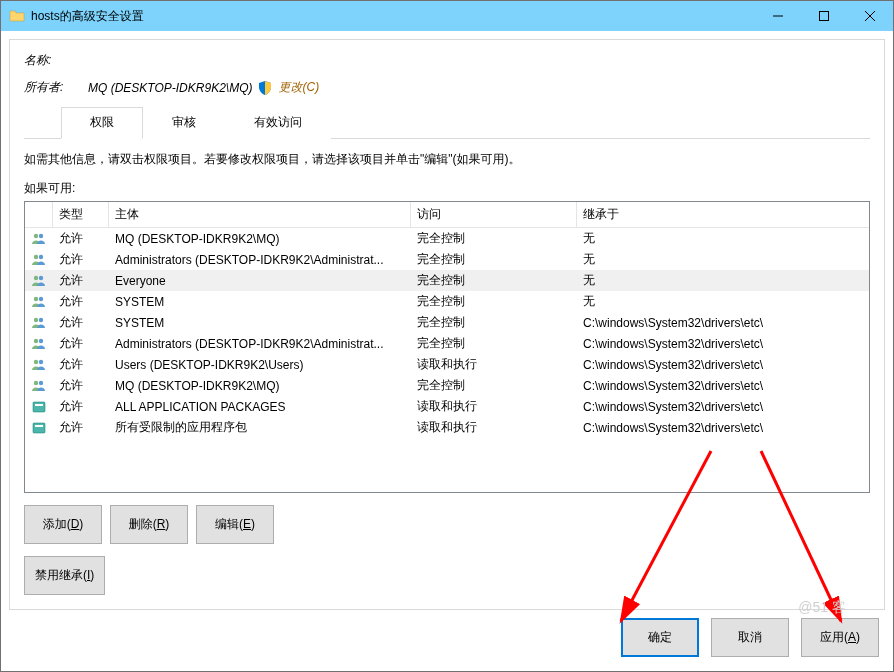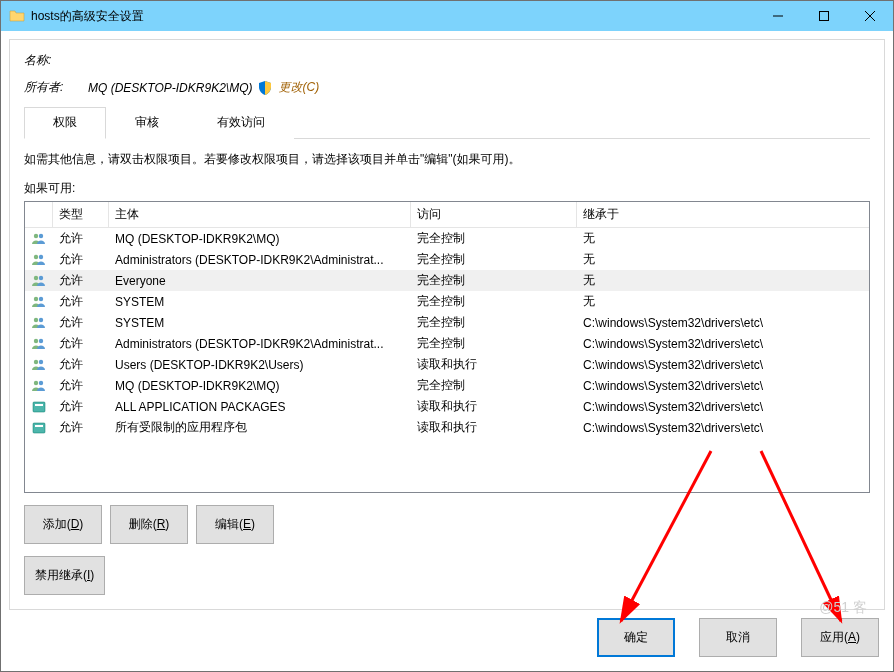--- a/index.html
+++ b/index.html
@@ -16,21 +16,21 @@
 .content { flex: 1; margin: 8px; border: 1px solid #d9d9d9; padding: 12px 14px 14px 14px; display: flex; flex-direction: column; overflow: hidden; }
 
 .info-row { display: flex; align-items: center; margin-bottom: 10px; font-size: 12px; font-style: italic; }
 .info-label { width: 64px; }
 .info-value { display: flex; align-items: center; gap: 6px; }
 .shield { width: 14px; height: 14px; }
 .link { color: #a16207; cursor: pointer; text-align: right; }
 
 .tabs { display: flex; border-bottom: 1px solid #d9d9d9; margin-bottom: 12px; }
 .tab { padding: 6px 28px 7px 28px; border: 1px solid transparent; border-bottom: none; cursor: pointer; position: relative; top: 1px; background: #fff; font-size: 12px; }
-.tab.active { border-color: #d9d9d9; border-bottom: 1px solid #fff; }
+.tab.active { border-color: #d9d9d9; border-bottom: 1px solid #fff; margin-left: 37px; }
 
 .instruction { margin-bottom: 12px; font-size: 12px; }
 .list-label { margin-bottom: 4px; font-size: 12px; }
 
 .list { border: 1px solid #828790; flex: 1; overflow: auto; background: #fff; }
 .list-header { display: flex; background: #fff; border-bottom: 1px solid #e5e5e5; font-size: 12px; }
 .list-header .col { padding: 4px 6px; border-right: 1px solid #e5e5e5; }
 .list-header .col:last-child { border-right: none; }
 .col-icon { width: 28px; flex-shrink: 0; }
 .col-type { width: 56px; flex-shrink: 0; }
@@ -42,24 +42,24 @@
 .row .cell { padding: 0 6px; overflow: hidden; text-overflow: ellipsis; white-space: nowrap; }
 .row.selected { background: #f0f0f0; }
 .row .ico { width: 28px; display: flex; align-items: center; justify-content: center; flex-shrink:0; }
 .row .ico svg { width: 16px; height: 16px; }
 
 .btn-row { display: flex; gap: 8px; margin-top: 12px; }
 .btn { min-width: 78px; height: 39px; border: 1px solid #adadad; background: #e1e1e1; font-size: 12px; cursor: pointer; padding: 0 10px; display: inline-flex; align-items: center; justify-content: center; }
 .btn.default { border: 1px solid #0078d7; box-shadow: inset 0 0 0 1px #0078d7; }
 .underline { text-decoration: underline; }
 
-.footer { display: flex; justify-content: flex-end; gap: 24px; padding: 0 14px 14px 12px; }
+.footer { display: flex; justify-content: flex-end; gap: 12px; padding: 0 14px 14px 12px; }
 
 .arrow { position: absolute; pointer-events: none; }
-.watermark { position: absolute; right: 26px; bottom: 54px; color: #d0d0d0; font-size: 14px; pointer-events:none; }
+.watermark { position: absolute; right: 47px; bottom: 54px; color: #d0d0d0; font-size: 14px; pointer-events:none; }
 </style>
 </head>
 <body>
 
 <div class="window">
 
   <div class="titlebar">
     <span class="folder-icon">
       <svg viewBox="0 0 16 16">
           <path fill="#ffd66e" stroke="#c19b3a" stroke-width="0.5" d="M1 3h5l1 2h8v8H1z"></path>

